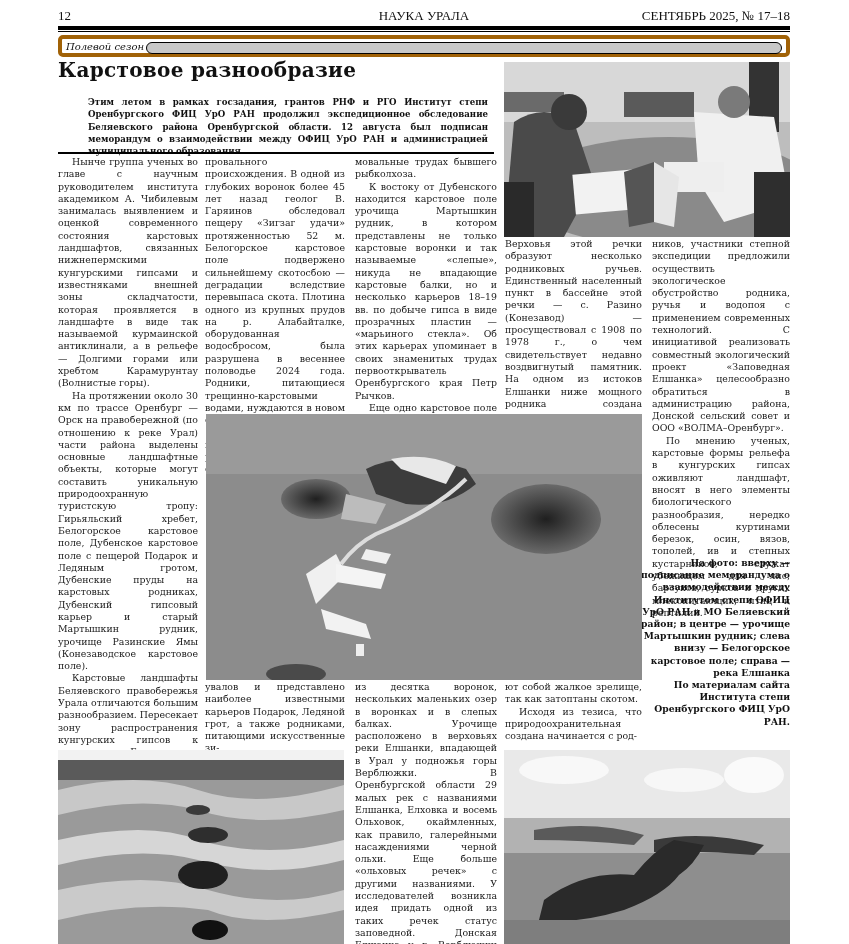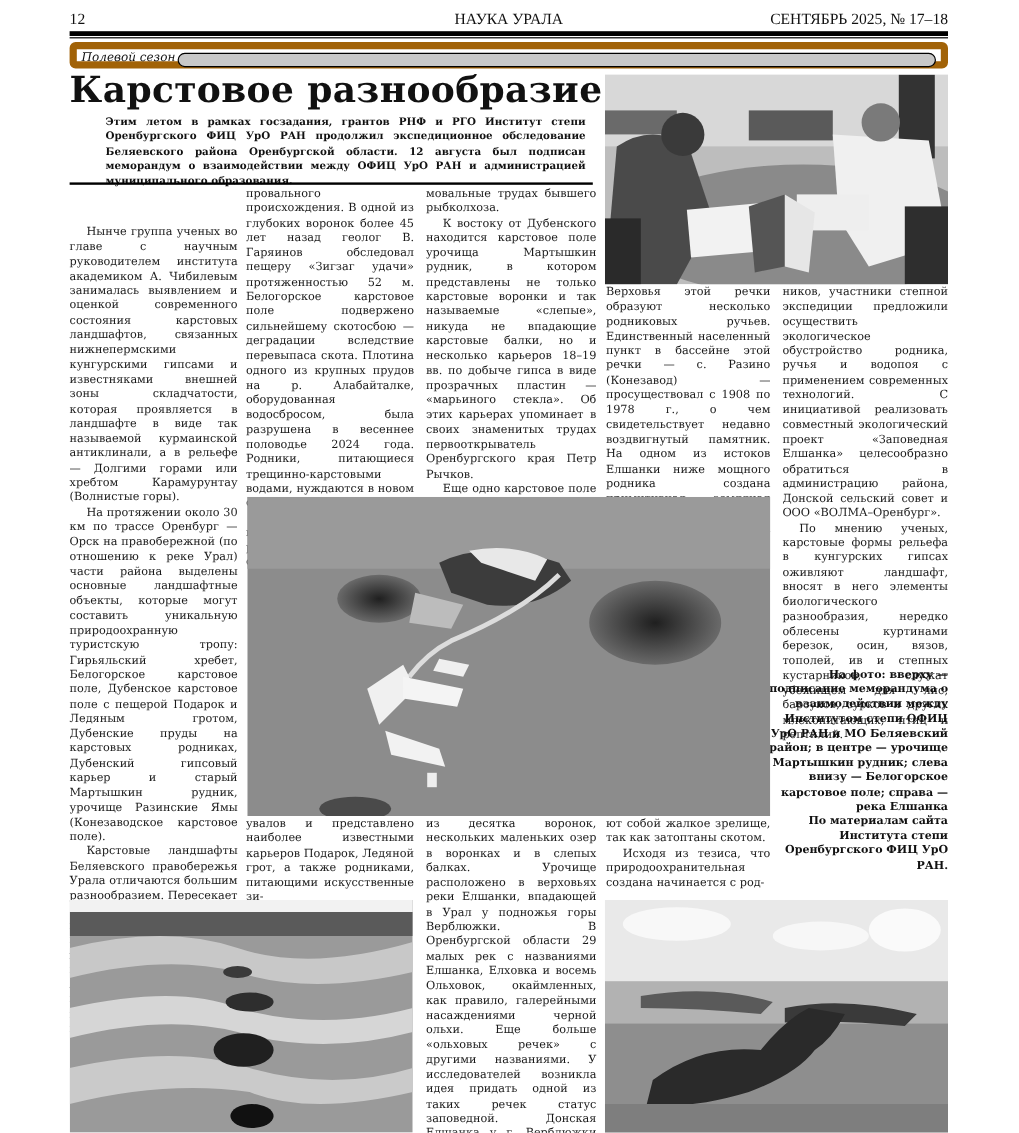--- a/index.html
+++ b/index.html
@@ -6,25 +6,25 @@
   html, body { width: 849px; height: 944px; background: #ffffff; overflow: hidden; }
   body { position: relative; font-family: "DejaVu Serif", serif; color: #111; }
 
   .hdr { position: absolute; left: 58px; top: 6px; width: 732px; height: 20px; font-family: "Liberation Serif", serif; font-weight: normal; font-size: 13px; }
   .hdr .pg { position: absolute; left: 0; top: 2px; }
   .hdr .nm { position: absolute; left: 0; width: 100%; text-align: center; top: 2px; }
   .hdr .dt { position: absolute; right: 0; top: 2px; }
   .rule-thick { position: absolute; left: 58px; top: 26px; width: 732px; height: 4px; background: #000; }
   .rule-thin { position: absolute; left: 58px; top: 31px; width: 732px; height: 1px; background: #000; }
 
-  .rubric { position: absolute; left: 58px; top: 35px; width: 732px; height: 22px; border: 6px solid #a16207; border-radius: 5px; text-decoration: underline; }
+  .rubric { position: absolute; left: 58px; top: 35px; width: 732px; height: 22px; border: 4px solid #a16207; border-radius: 5px; text-decoration: underline; }
   .rubric .lbl { position: absolute; left: 4px; top: 2px; font-style: italic; font-size: 10px; font-family: "DejaVu Serif", serif; }
   .rubric .bar { position: absolute; left: 84px; right: 4px; top: 3px; height: 12px; background: #c8c8c8; border: 1px solid #000; border-radius: 6px; }
 
-  .title { position: absolute; left: 58px; top: 58px; font-family: "DejaVu Serif", serif; font-weight: bold; font-size: 30px; letter-spacing: 0.3px; }
+  .title { position: absolute; left: 58px; top: 58px; font-family: "DejaVu Serif", serif; font-weight: bold; font-size: 20px; letter-spacing: 0.3px; }
   .lead { position: absolute; left: 88px; top: 96px; width: 400px; font-family: "DejaVu Serif", serif; font-weight: bold; font-size: 8.6px; line-height: 12.3px; text-align: justify; }
   .lead-rule { position: absolute; left: 58px; top: 152px; width: 436px; height: 1.5px; background: #000; }
 
   .col { position: absolute; font-family: "DejaVu Serif", serif; font-size: 9.4px; line-height: 12.3px; text-align: justify; hyphens: manual; color: #1a1a1a; }
   .col p { text-indent: 14px; }
   .col p.noind { text-indent: 0; }
 
   .caption { position: absolute; left: 640px; top: 557px; width: 150px; font-family: "DejaVu Serif", serif; font-weight: bold; font-size: 9.2px; line-height: 12.2px; text-align: right; }
 
   .photo { position: absolute; overflow: hidden; }
@@ -43,21 +43,21 @@
 
 <div class="rubric">
   <span class="lbl">Полевой сезон</span>
   <span class="bar"></span>
 </div>
 
 <div class="title">Карстовое разнообразие</div>
 <div class="lead">Этим летом в рамках госзадания, грантов РНФ и РГО Институт степи Оренбургского ФИЦ УрО РАН продолжил экспедиционное обследование Беляевского района Оренбургской области. 12 августа был подписан меморандум о взаимодействии между ОФИЦ УрО РАН и администрацией муниципального образования.</div>
 <div class="lead-rule"></div>
 
-<div class="col" style="left:58px; top:156px; width:140px;margin-top:32px;">
+<div class="col" style="left:58px; top:156px; width:140px;">
   <p>Нынче группа ученых во главе с научным руководителем института академиком А. Чибилевым занималась выявлением и оценкой современного состояния карстовых ландшафтов, связанных нижнепермскими кунгурскими гипсами и известняками внешней зоны складчатости, которая проявляется в ландшафте в виде так называемой курмаинской антиклинали, а в рельефе — Долгими горами или хребтом Карамуpунтау (Волнистые горы).</p>
   <p>На протяжении около 30 км по трассе Оренбург — Орск на правобережной (по отношению к реке Урал) части района выделены основные ландшафтные объекты, которые могут составить уникальную природоохранную туристскую тропу: Гирьяльский хребет, Белогорское карстовое поле, Дубенское карстовое поле с пещерой Подарок и Ледяным гротом, Дубенские пруды на карстовых родниках, Дубенский гипсовый карьер и старый Мартышкин рудник, урочище Разинские Ямы (Конезаводское карстовое поле).</p>
   <p>Карстовые ландшафты Беляевского правобережья Урала отличаются большим разнообразием. Пересекает зону распространения кунгурских гипсов к востоку от Гирьяльского хребта по левобережью верхнего течения р. Алабайталки Белогорское карстовое поле, насчитывающее около 50 воронок</p>
 </div>
 
 <div class="col" style="left:205px; top:156px; width:140px;">
   <p class="noind">провального происхождения. В одной из глубоких воронок более 45 лет назад геолог В. Гаряинов обследовал пещеру «Зигзаг удачи» протяженностью 52 м. Белогорское карстовое поле подвержено сильнейшему скотосбою — деградации вследствие перевыпаса скота. Плотина одного из крупных прудов на р. Алабайталке, оборудованная водосбросом, была разрушена в весеннее половодье 2024 года. Родники, питающиеся трещинно-карстовыми водами, нуждаются в новом обустройстве.</p>
   <p>Следующее карстовое поле, Дубенское, расположено на южных склонах</p>
 </div>
 

